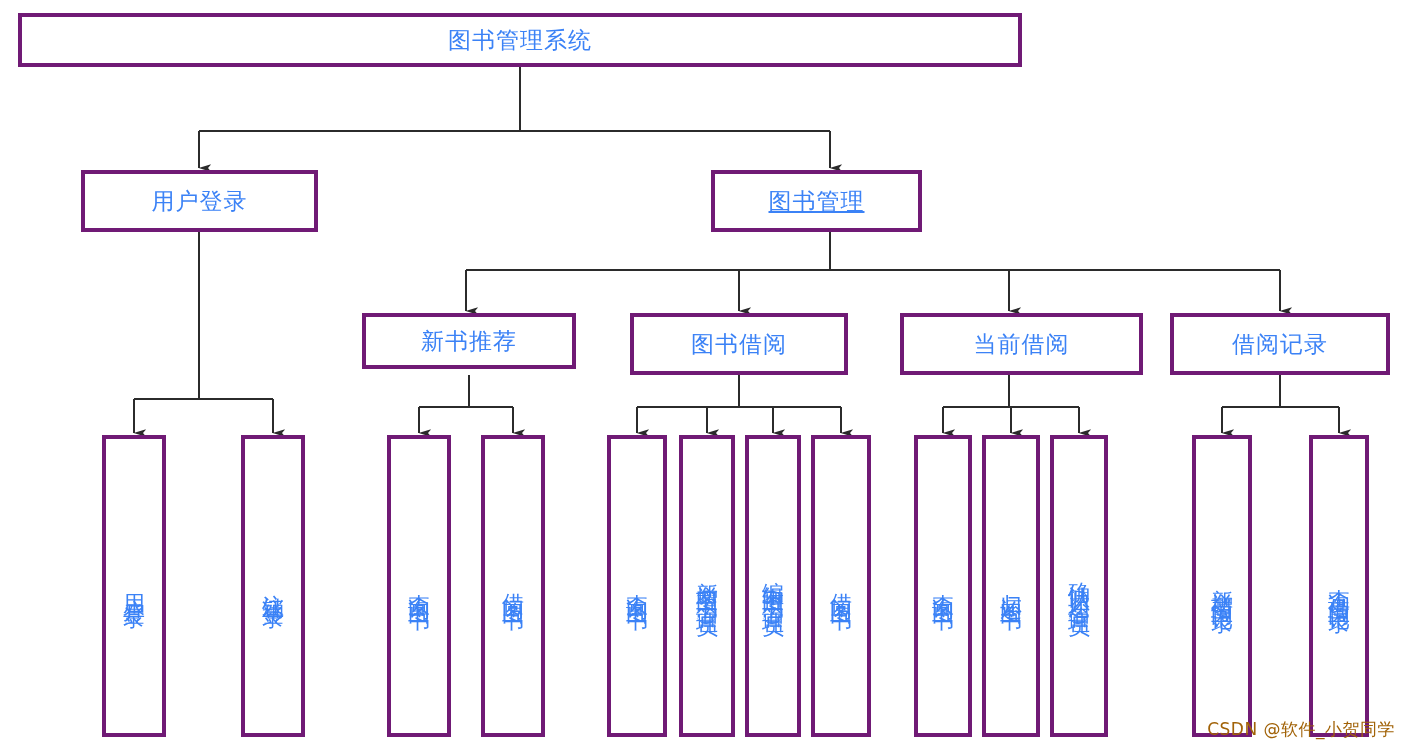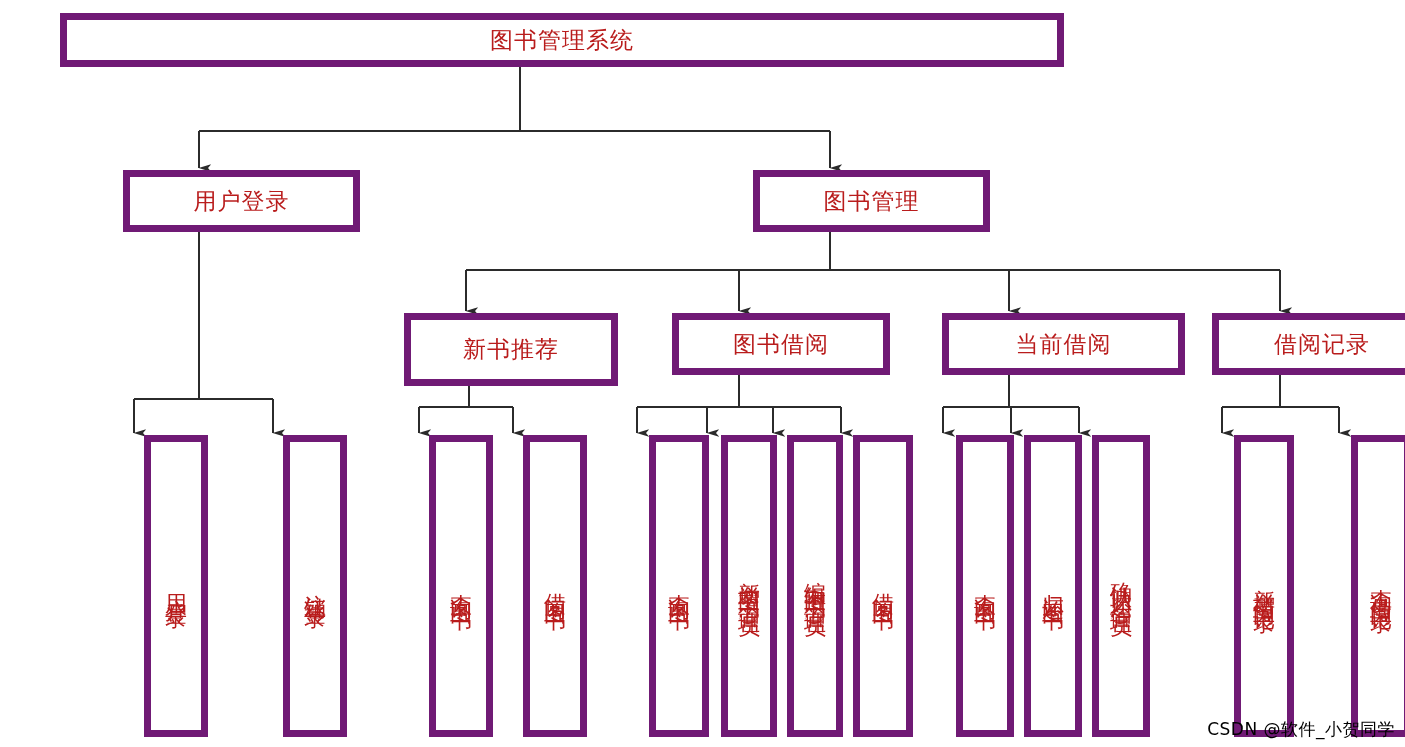--- a/index.html
+++ b/index.html
@@ -23,26 +23,25 @@
     left: 0;
     top: 0;
     width: 1405px;
     height: 747px;
     pointer-events: none;
   }
   .node {
     position: absolute;
     box-sizing: border-box;
     background: #ffffff;
-    border: 7px solid #701a75;
+    border: 4px solid #701a75;
     display: flex;
     align-items: center;
     justify-content: center;
-    color: #b91c1c;
-    margin-left: 42px;
+    color: #3b82f6;
   }
   .node.horizontal {
     font-size: 23px;
     letter-spacing: 1px;
   }
   .node.vertical {
     font-size: 22px;
     align-items: center;
     justify-content: center;
   }
@@ -55,21 +54,21 @@
     text-align: center;
   }
   .node .hlabel {
     white-space: nowrap;
   }
   #watermark {
     position: absolute;
     right: 10px;
     bottom: 6px;
     font-size: 17px;
-    color: #000000;
+    color: #a16207;
     letter-spacing: 0.5px;
     white-space: nowrap;
     user-select: none;
   }
 </style>
 </head>
 <body>
 
 <div id="diagram-root">
 
@@ -124,25 +123,25 @@
     </g>
   </svg>
 
   <div class="node horizontal" style="left:18px; top:13px; width:1004px; height:54px;">
     <span class="hlabel">图书管理系统</span>
   </div>
 
   <div class="node horizontal" style="left:81px; top:170px; width:237px; height:62px;">
     <span class="hlabel">用户登录</span>
   </div>
-  <div class="node horizontal" style="left:711px; top:170px; width:237px; height:62px;">
+  <div class="node horizontal" style="left:711px; top:170px; width:211px; height:62px;text-decoration:underline;">
     <span class="hlabel">图书管理</span>
   </div>
 
-  <div class="node horizontal" style="left:362px; top:313px; width:214px; height:73px;">
+  <div class="node horizontal" style="left:362px; top:313px; width:214px; height:56px;">
     <span class="hlabel">新书推荐</span>
   </div>
   <div class="node horizontal" style="left:630px; top:313px; width:218px; height:62px;text-align:right;">
     <span class="hlabel">图书借阅</span>
   </div>
   <div class="node horizontal" style="left:900px; top:313px; width:243px; height:62px;">
     <span class="hlabel">当前借阅</span>
   </div>
   <div class="node horizontal" style="left:1170px; top:313px; width:220px; height:62px;align-items:center;">
     <span class="hlabel">借阅记录</span>

